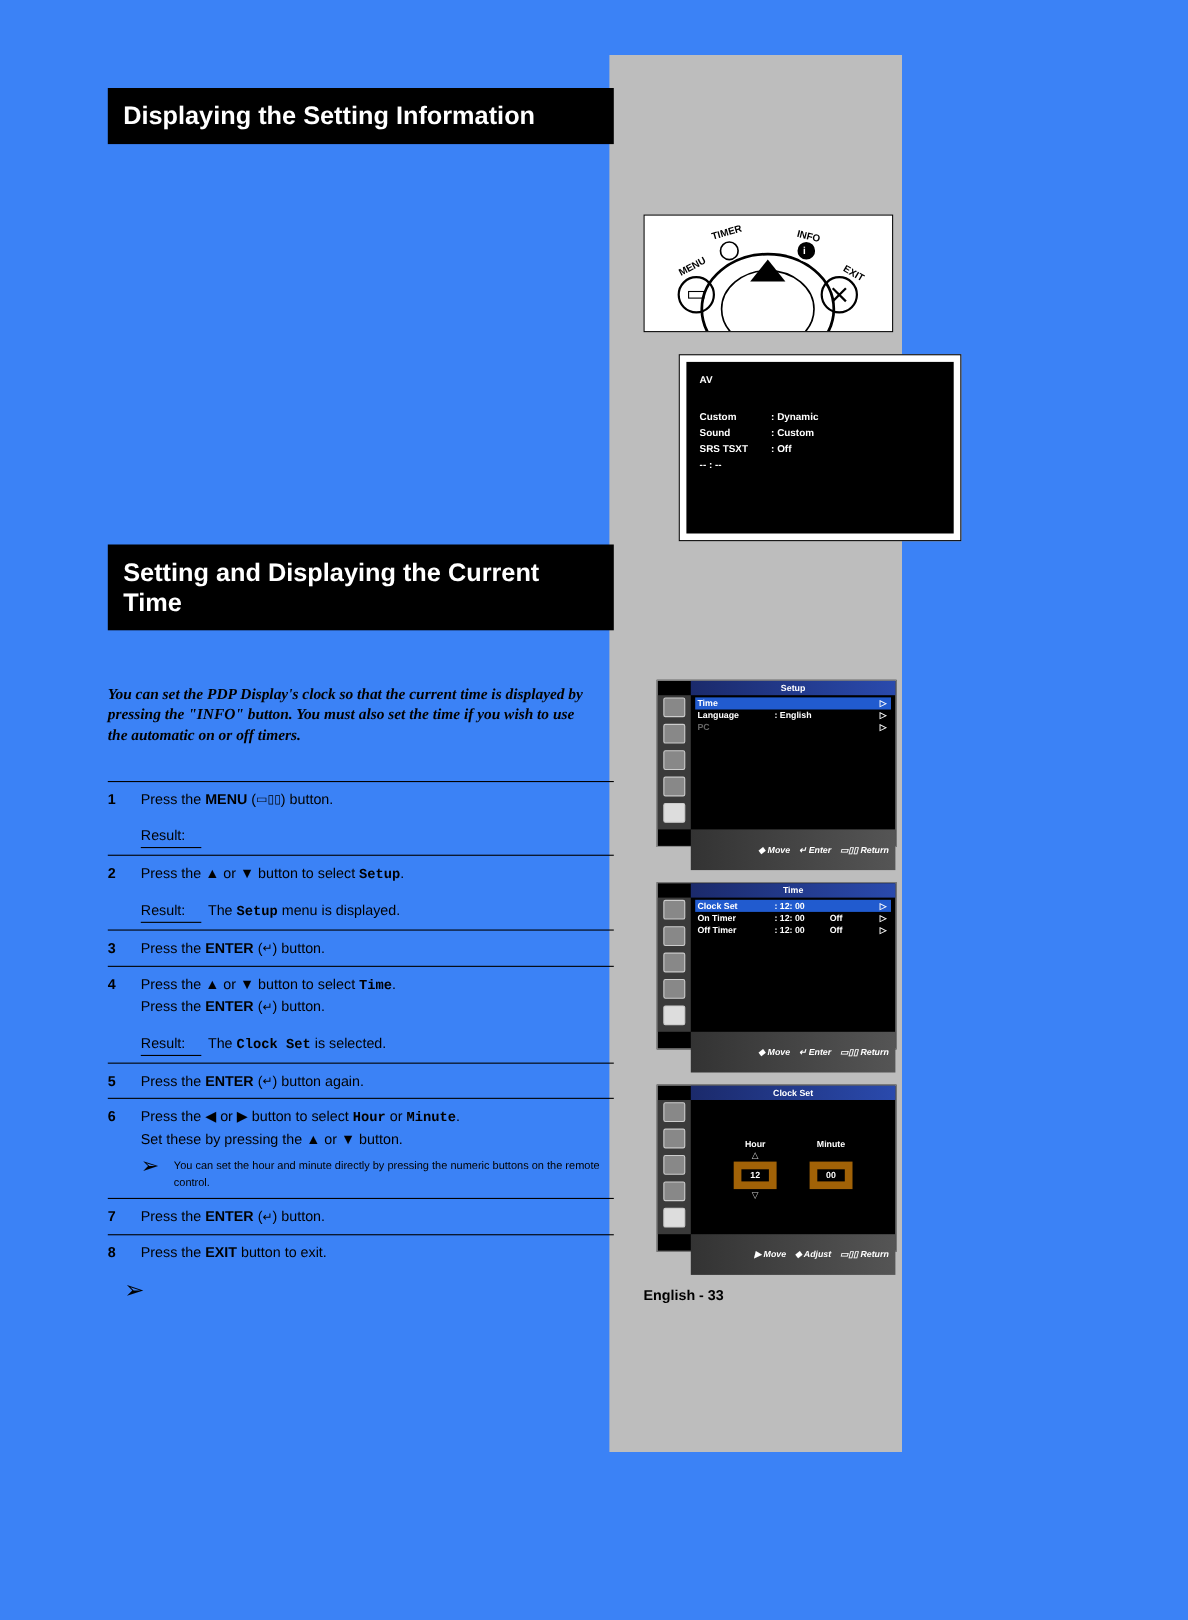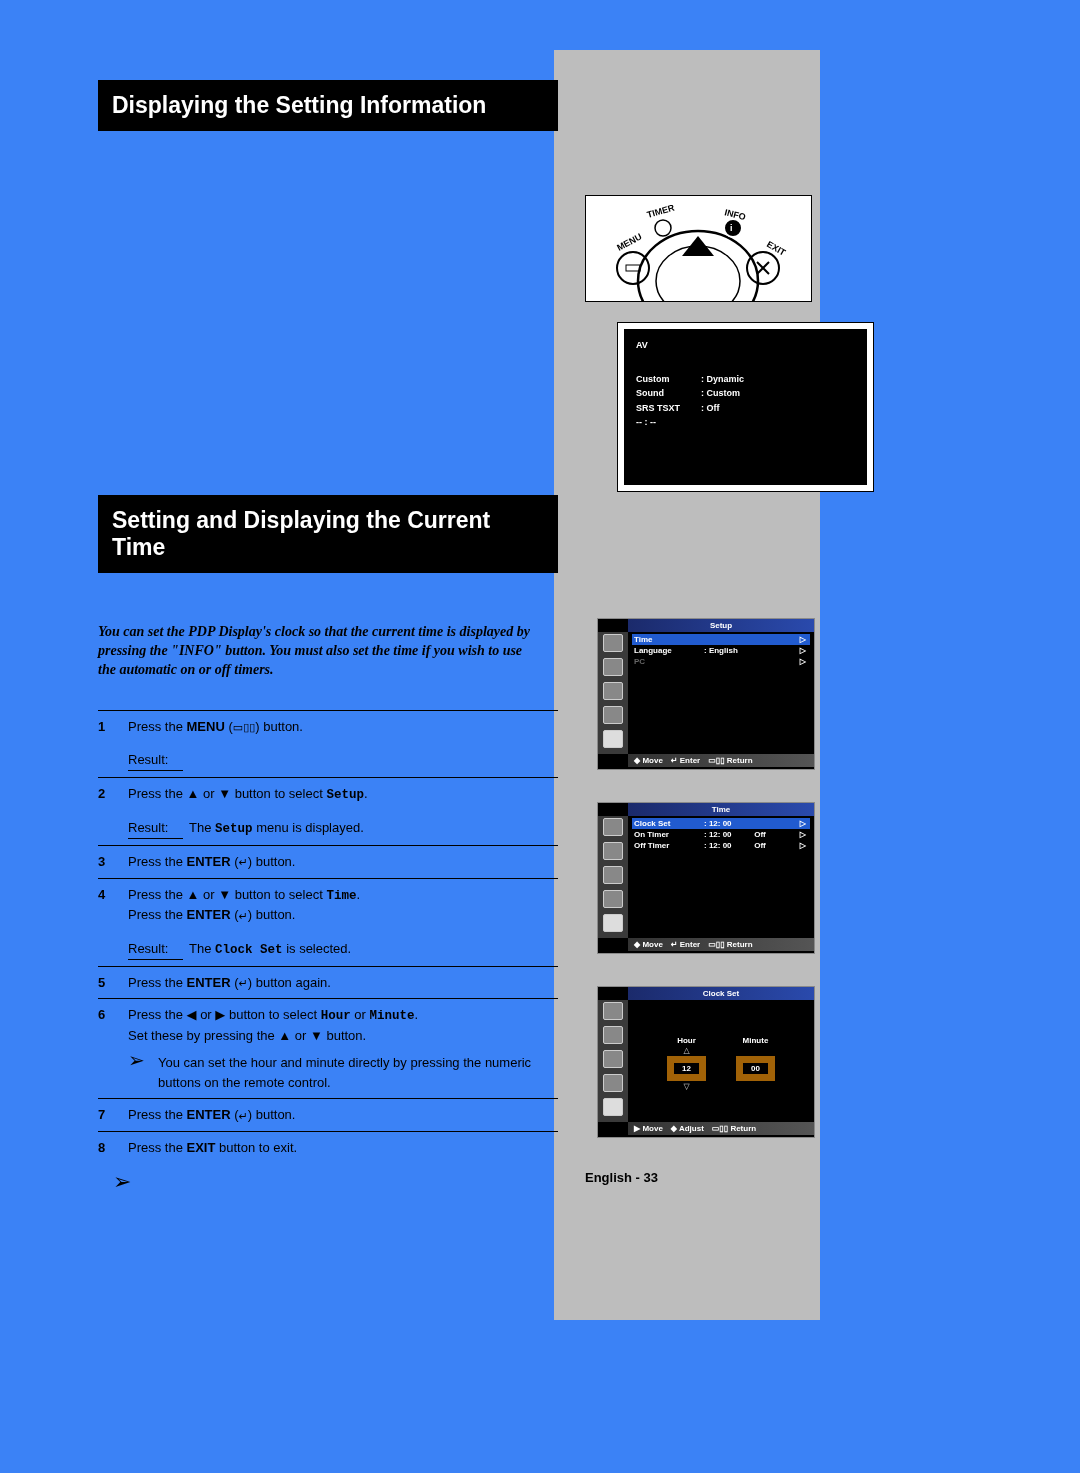--- a/index.html
+++ b/index.html
@@ -89,21 +89,21 @@
     margin-top: 8px;
     padding-left: 30px;
   }
   .note-arrow {
     font-size: 20px;
     line-height: 14px;
     flex: 0 0 30px;
   }
   .note-text {
     flex: 1;
-    font-size: 13px;
+    font-size: 10px;
     line-height: 1.5;
   }
   .footer-note {
     display:flex;
     margin-top: 12px;
     padding-left: 15px;
     font-family: "Times New Roman", Times, serif;
     font-size: 14px;
   }
   .footer-note .note-arrow { flex: 0 0 45px; font-size: 22px; }
@@ -171,24 +171,25 @@
   .osd-row { display:flex; align-items:center; padding:1px 2px; }
   .osd-row.sel { background:#215bcf; }
   .osd-row .l { flex: 0 0 70px; font-weight:bold;}
   .osd-row .v { flex: 0 0 44px; font-weight:bold;}
   .osd-row .s { flex: 0 0 24px; text-align:center; font-weight: bold;}
   .osd-row .caret { flex:1; text-align:right; padding-right:2px; color:#fff; font-weight:bold;}
   .osd-foot {
     background: linear-gradient(to right, #333 0%, #555 100%);
     display:flex;
     gap:8px;
-    justify-content: flex-start;
-    padding: 2px 6px;
+    justify-content: flex-end;
+    padding: 14px 6px;
     font-weight:bold;
     margin-left:30px;
+    font-style:italic;
   }
   .osd-foot span::before { margin-right:2px; }
   .dim { color:#666;}
   .osd-clockset-body{
     display:flex; flex-direction:column; align-items:center; justify-content:center; gap:8px;
     height: 100%;
   }
   .clock-cols { display:flex; gap:30px; }
   .clock-col { display:flex; flex-direction:column; align-items:center; gap:1px;}
   .clock-col .lbl{ font-weight:bold; font-size:8px;}

